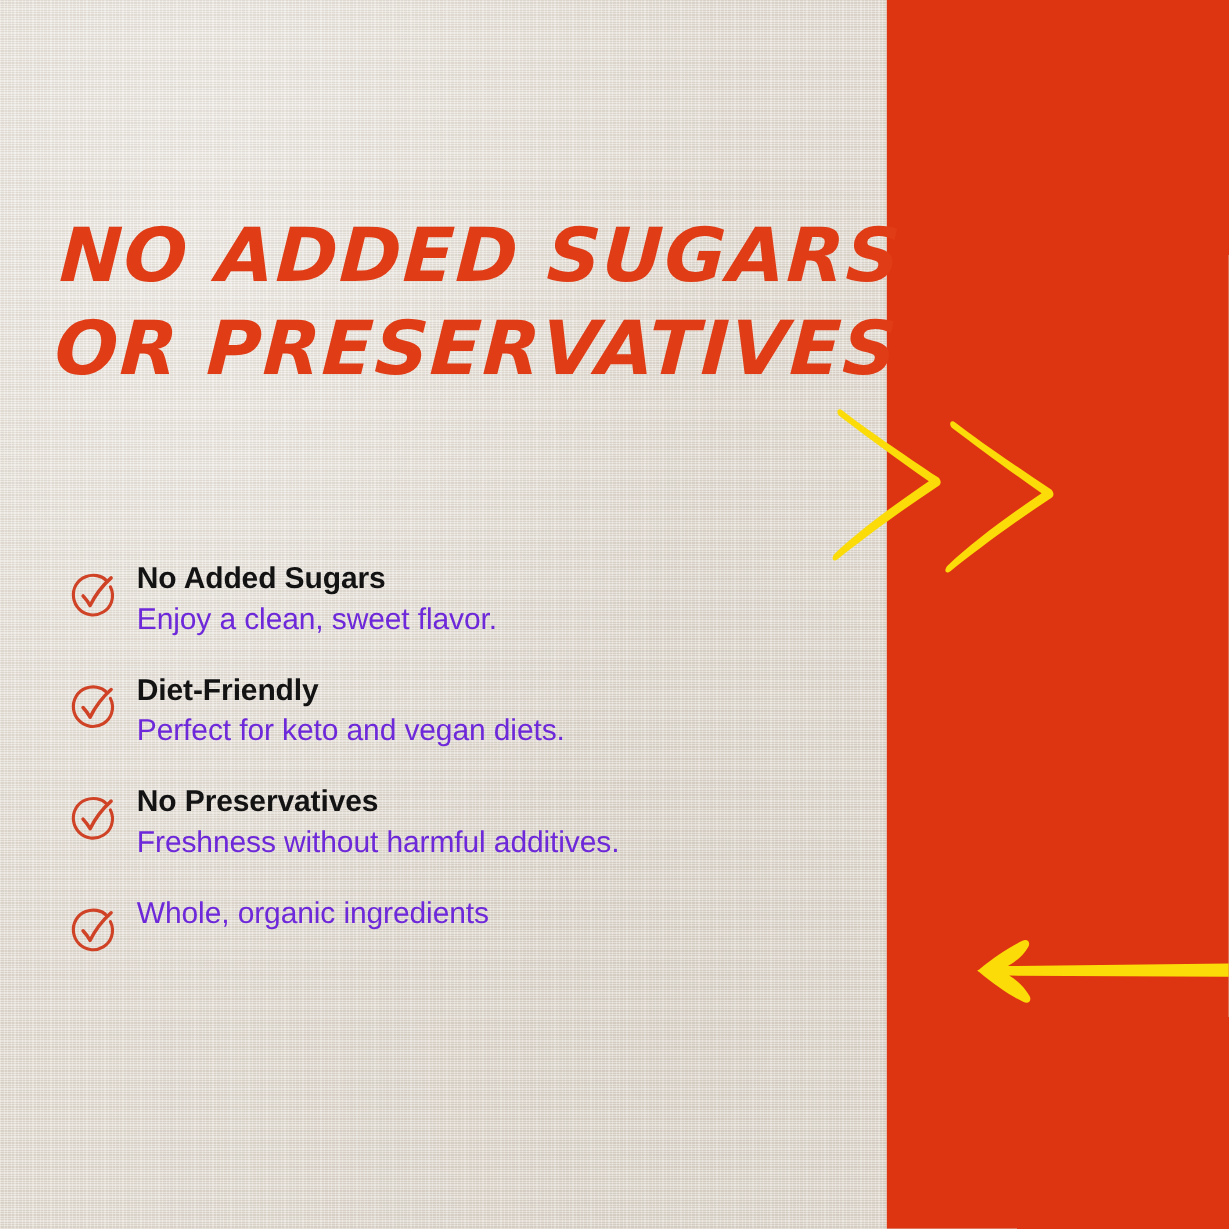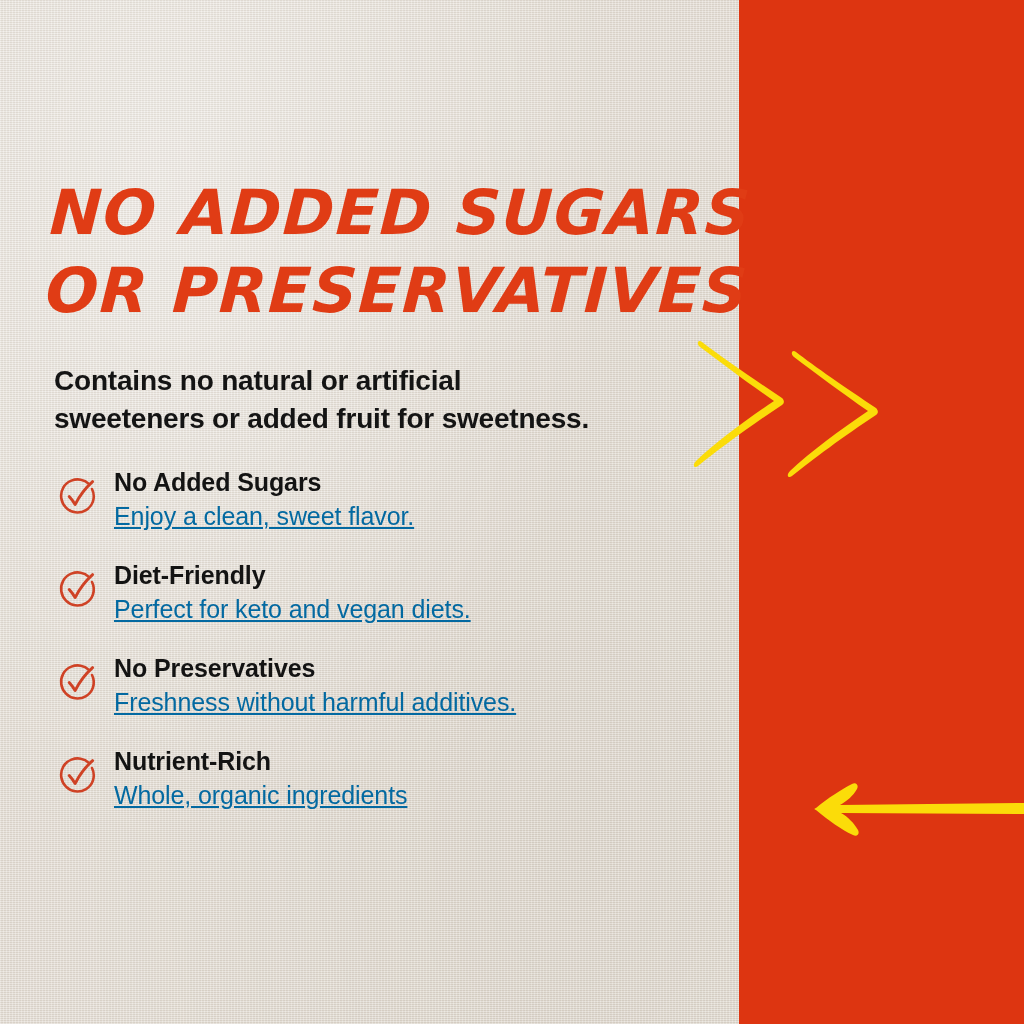--- a/index.html
+++ b/index.html
@@ -101,28 +101,27 @@
   .feature-title {
     color:#131313;
     font-family:"Liberation Sans", sans-serif;
     font-weight:700;
     font-size:25px;
     line-height:32px;
     letter-spacing:-0.1px;
     white-space:nowrap;
   }
   .feature-desc {
-    color:#0369a1;
+    color:#6d28d9;
     font-family:"Liberation Sans", sans-serif;
     font-weight:400;
     font-size:25px;
     line-height:33px;
     letter-spacing:-0.1px;
     margin-top:2px;
-    text-decoration:underline;
   }
   .feature-desc .d-line { display:block; white-space:nowrap; }
 
   
   .chevrons {
     position:absolute;
     left:690px; top:330px;
     width:215px; height:150px;
     pointer-events:none;
   }
@@ -144,24 +143,20 @@
   <div class="panel-left"></div>
   <div class="panel-right"></div>
 
   <div class="content">
 
     <div class="headline">
       <span class="hl-line">No Added Sugars</span>
       <span class="hl-line">or Preservatives</span>
     </div>
 
-    <div class="subtitle">
-      <span class="st-line">Contains no natural or artificial</span>
-      <span class="st-line">sweeteners or added fruit for sweetness.</span>
-    </div>
 
     <div class="features">
 
       <div class="feature">
         <span class="check-icon">
           <svg viewBox="0 0 46 46">
             <path d="M32.5 9.6 C28.6 5.4 21.3 4.3 15.4 6.6 C8.3 9.3 4.2 16.6 5.3 24.2 C6.3 31.4 12.1 37.3 19.3 38.3 C26.9 39.3 34.5 34.8 36.9 27.6 C38.3 23.4 37.9 18.8 36.0 15.0" fill="none" stroke="#CF4225" stroke-width="2.6" stroke-linecap="round"></path>
             <path d="M13.2 22.6 C15.4 25.0 17.4 27.6 19.1 30.6 C23.3 22.1 29.2 14.2 36.6 7.6" fill="none" stroke="#CF4225" stroke-width="2.9" stroke-linecap="round" stroke-linejoin="round"></path>
           </svg>
         </span>
@@ -197,21 +192,20 @@
         </div>
       </div>
 
       <div class="feature">
         <span class="check-icon">
           <svg viewBox="0 0 46 46">
             <path d="M32.5 9.6 C28.6 5.4 21.3 4.3 15.4 6.6 C8.3 9.3 4.2 16.6 5.3 24.2 C6.3 31.4 12.1 37.3 19.3 38.3 C26.9 39.3 34.5 34.8 36.9 27.6 C38.3 23.4 37.9 18.8 36.0 15.0" fill="none" stroke="#CF4225" stroke-width="2.6" stroke-linecap="round"></path>
             <path d="M13.2 22.6 C15.4 25.0 17.4 27.6 19.1 30.6 C23.3 22.1 29.2 14.2 36.6 7.6" fill="none" stroke="#CF4225" stroke-width="2.9" stroke-linecap="round" stroke-linejoin="round"></path>
           </svg>
         </span>
-        <div class="feature-title">Nutrient-Rich</div>
         <div class="feature-desc">
           <span class="d-line">Whole, organic ingredients</span>
         </div>
       </div>
 
     </div>
   </div>
 
   <div class="chevrons">
     <svg viewBox="0 0 215 150">

